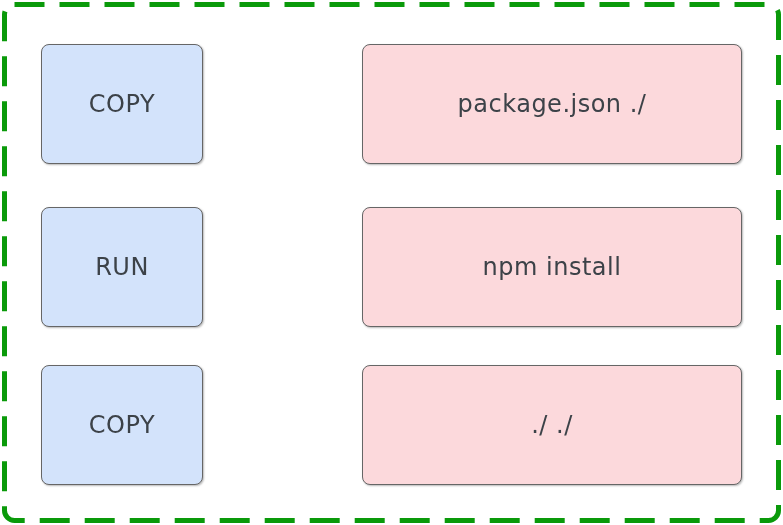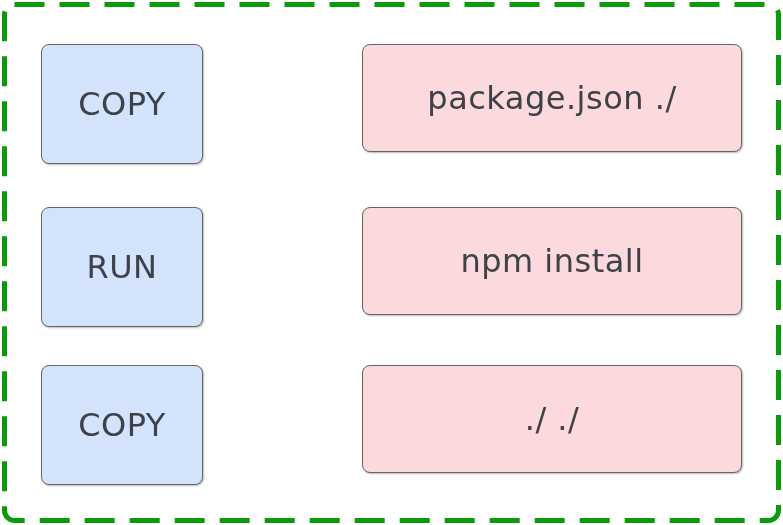--- a/index.html
+++ b/index.html
@@ -26,35 +26,35 @@
   }
   .box {
     position: absolute;
     display: flex;
     align-items: center;
     justify-content: center;
     border: 1px solid var(--box-border, #666666);
     border-radius: 8px;
     box-shadow: 1px 1px 2px rgba(0,0,0,0.28);
     color: var(--text-color, #3c4248);
-    font-size: 32px;
+    font-size: 24px;
     letter-spacing: 0.5px;
     text-align: center;
     box-sizing: border-box;
   }
   .instruction-box {
     left: 41px;
     width: 162px;
     height: 120px;
     background: var(--instruction-fill, #d3e3fb);
   }
   .argument-box {
     left: 362px;
     width: 380px;
-    height: 108px;
+    height: 120px;
     background: var(--argument-fill, #fcd9dc);
   }
   .row-0 .instruction-box, .row-0 .argument-box { top: 44px; }
   .row-1 .instruction-box, .row-1 .argument-box { top: 207px; }
   .row-2 .instruction-box, .row-2 .argument-box { top: 365px; }
 </style>
 </head>
 <body style="--border-green: #0a9a0a; --instruction-fill: #d3e3fb; --argument-fill: #fcd9dc; --box-border: #666666; --text-color: #3c4248; --canvas-bg: #ffffff;">
 
 <div class="stage">

